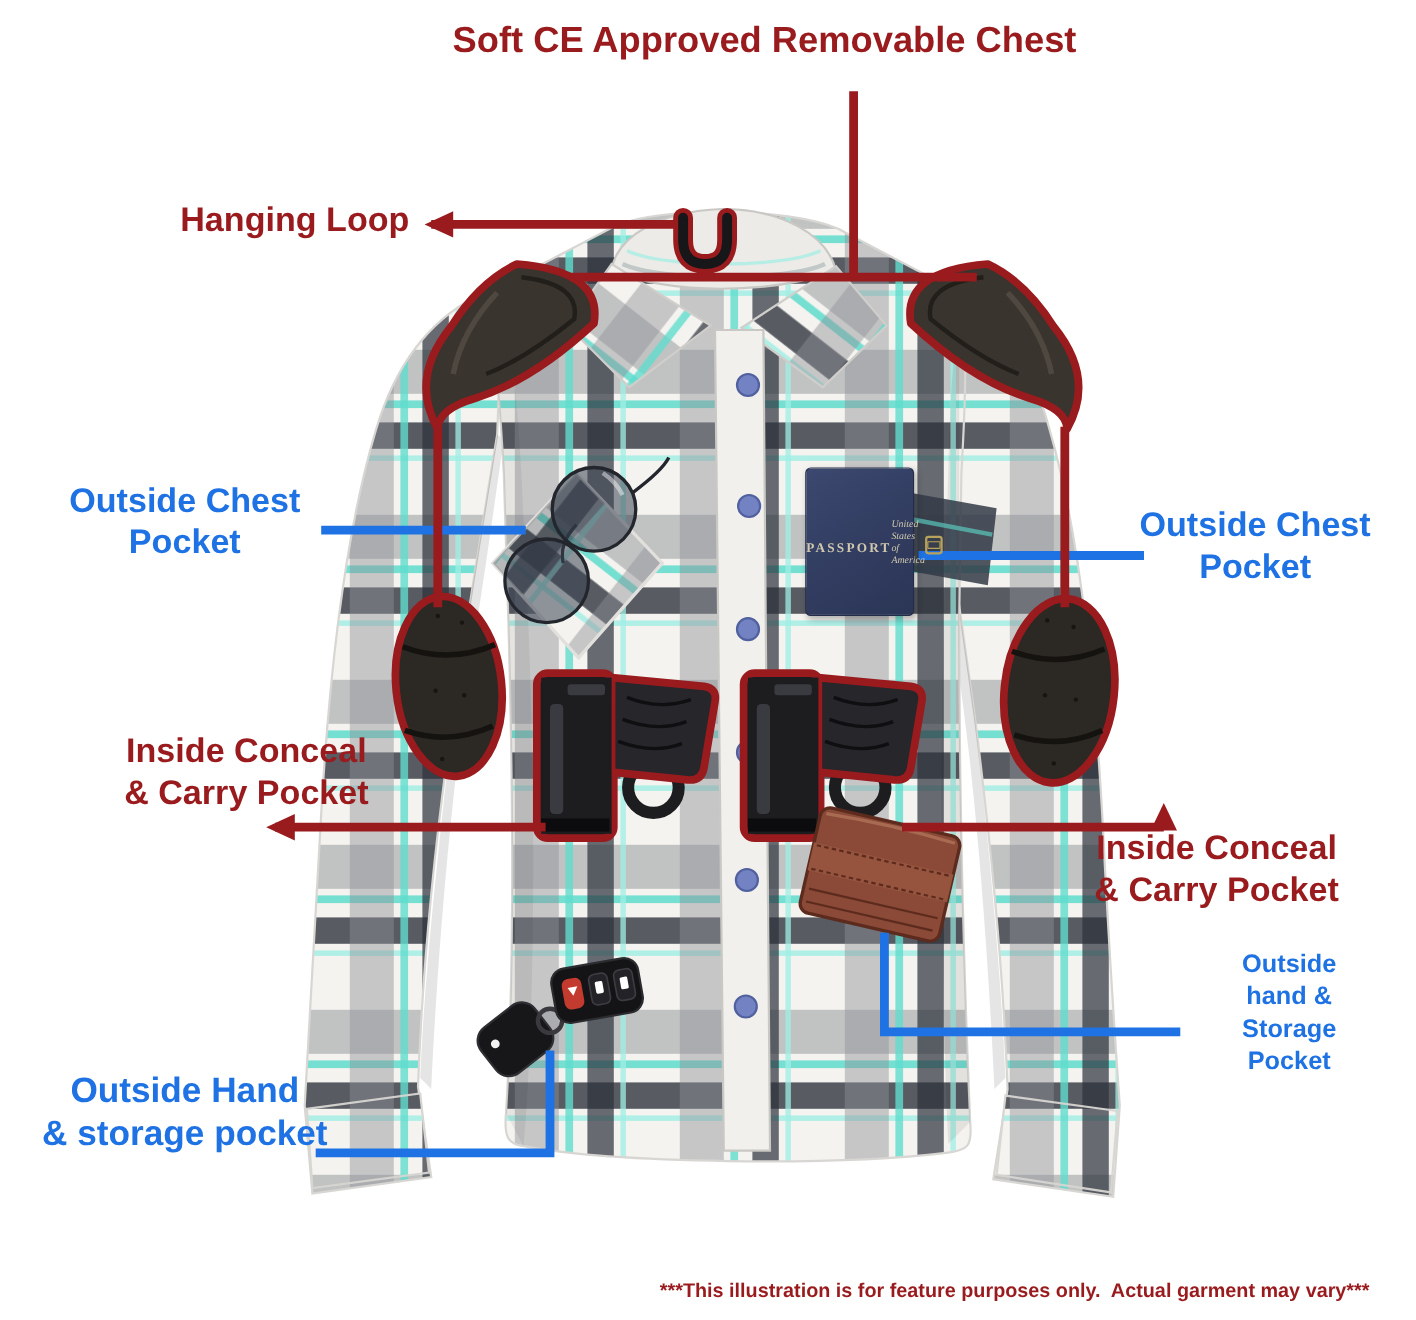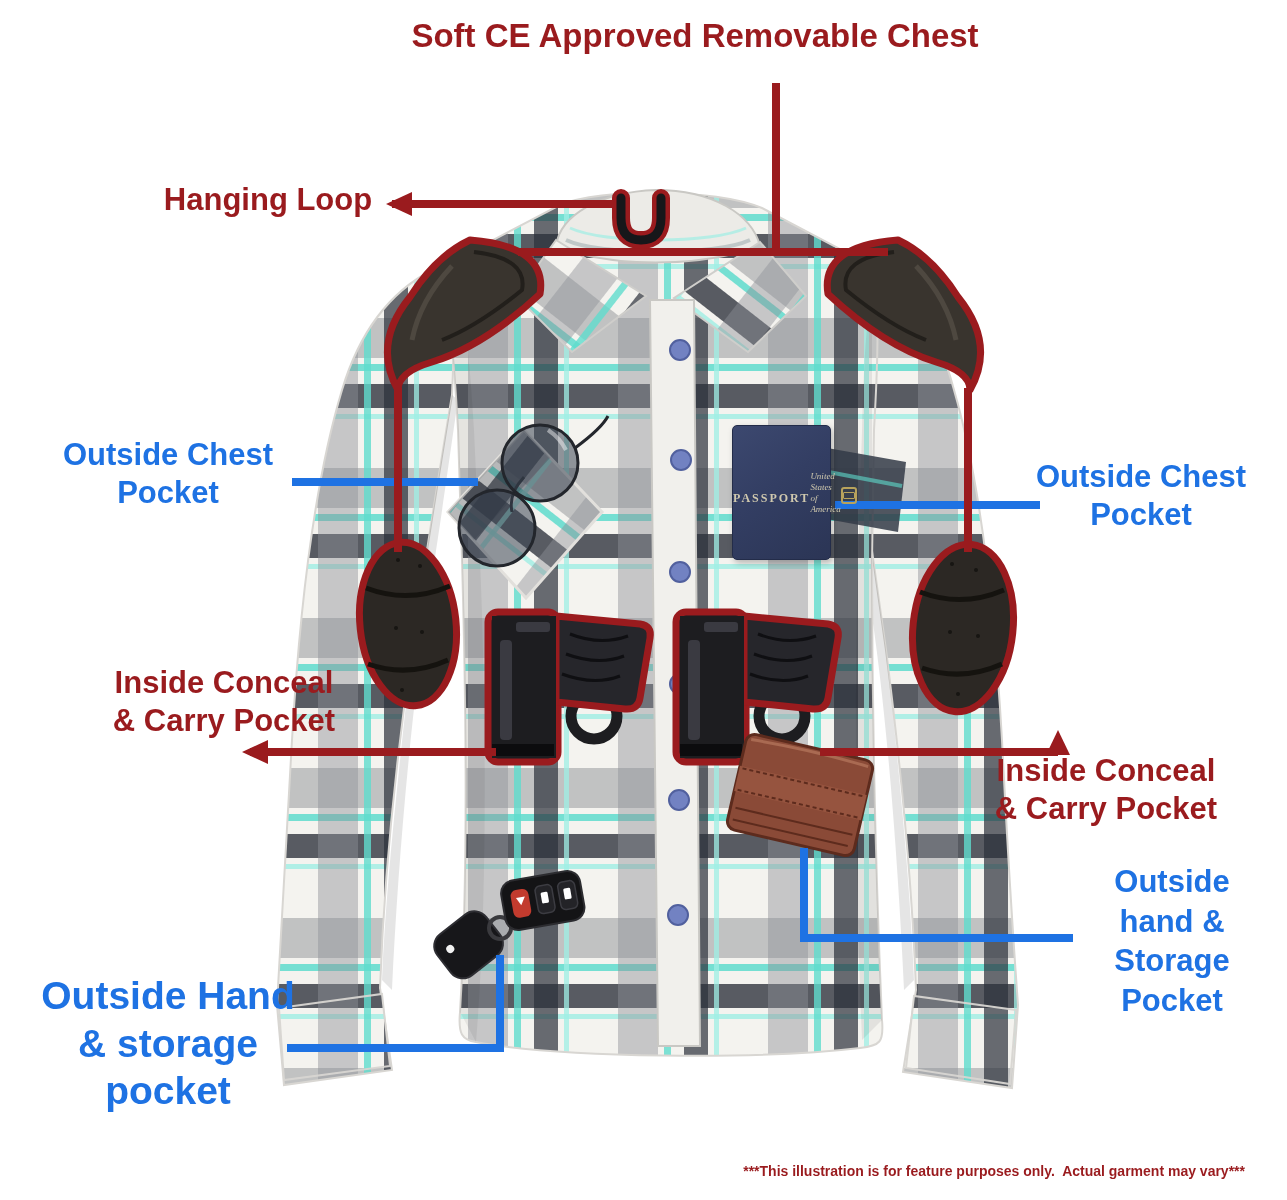--- a/index.html
+++ b/index.html
@@ -13,25 +13,25 @@
     text-align:center;line-height:1.22;letter-spacing:0px;
   }
   .red{color:var(--dark-red);}
   .blue{color:var(--blue);}
   #title-label{left:300px;top:16px;width:790px;font-size:33px;text-align:center;}
   #hanging-loop-label{left:148px;top:181px;width:240px;font-size:31px;text-align:center;white-space:nowrap;}
   #chest-left-label{left:38px;top:436px;width:260px;font-size:31px;}
   #chest-right-label{left:1020px;top:458px;width:242px;font-size:31px;}
   #conceal-left-label{left:90px;top:664px;width:268px;font-size:31px;}
   #conceal-right-label{left:972px;top:752px;width:268px;font-size:31px;}
-  #hand-left-label{left:14px;top:972px;width:308px;font-size:39px;}
-  #hand-right-label{left:1094px;top:862px;width:156px;font-size:31px;line-height:1.28;}
+  #hand-left-label{left:14px;top:972px;width:308px;font-size:32px;}
+  #hand-right-label{left:1094px;top:862px;width:156px;font-size:23px;line-height:1.28;}
   #footer-note{
     position:absolute;right:42px;top:1163px;z-index:3;font-weight:bold;
-    font-size:14px;color:var(--dark-red);white-space:pre;text-align:right;
+    font-size:18px;color:var(--dark-red);white-space:pre;text-align:right;
   }
   
   #passport{
     position:absolute;left:732px;top:425px;width:97px;height:133px;z-index:2;
     background:linear-gradient(145deg,#3c486f 0%,#333e63 45%,#2b3555 100%);
     border-radius:5px;border:1px solid #232c49;
     display:flex;flex-direction:row;align-items:center;
     box-shadow:2px 3px 6px rgba(0,0,0,0.25);
   }
   #passport-title{

